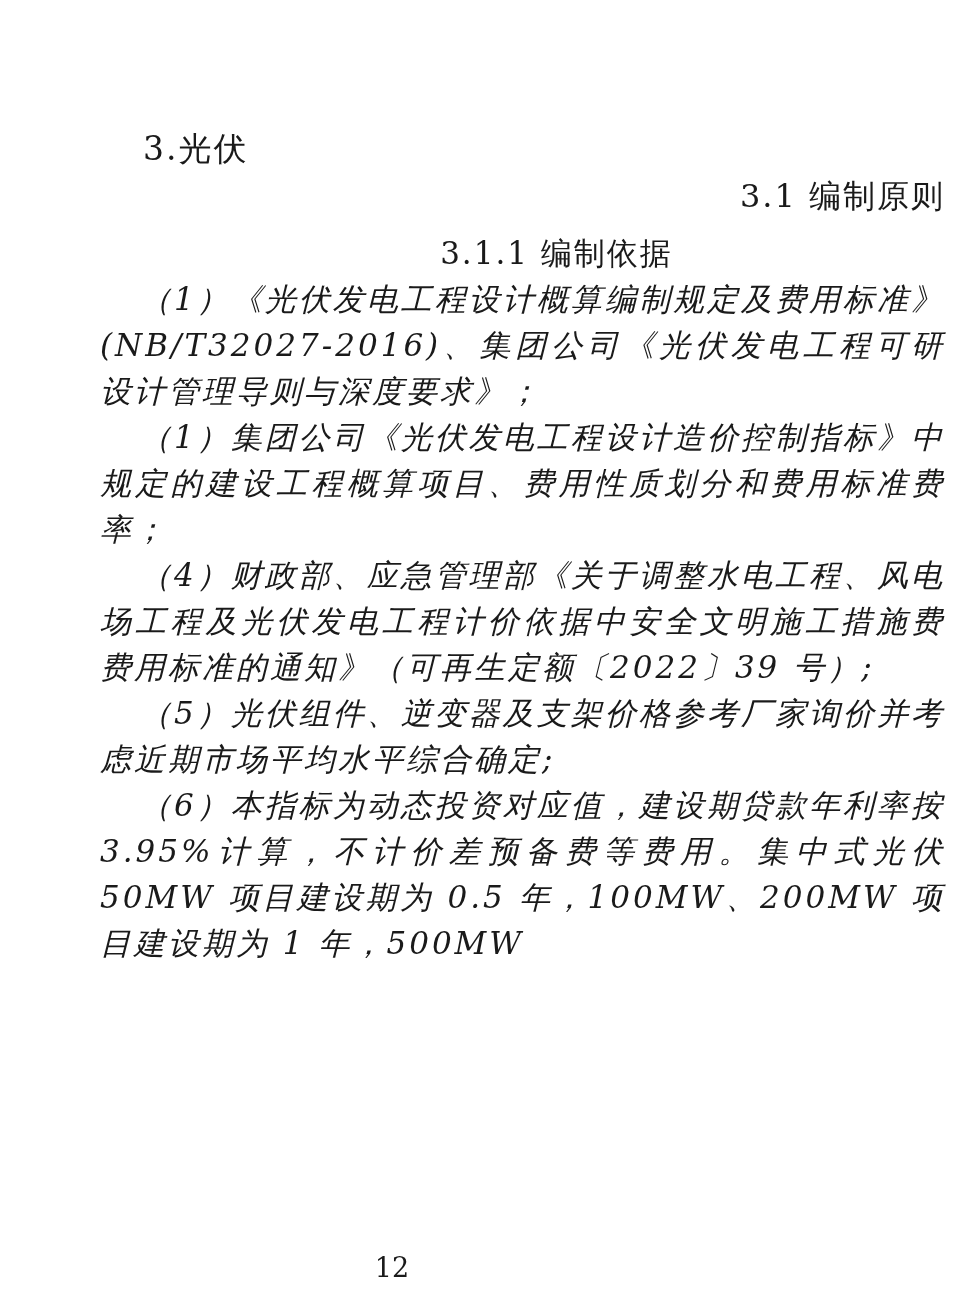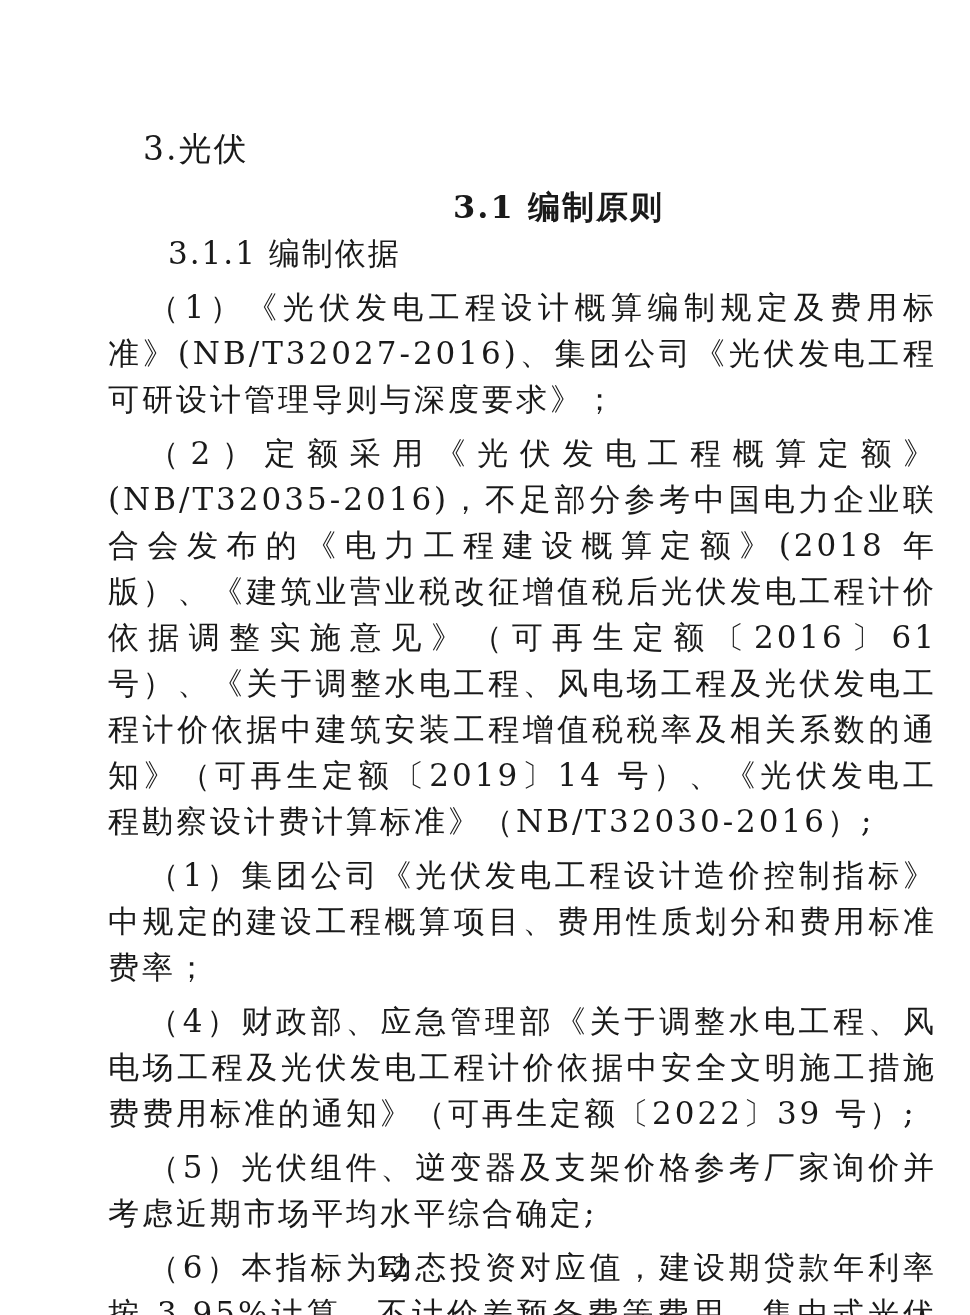--- a/index.html
+++ b/index.html
@@ -28,58 +28,58 @@
   .h-section {
     font-size: 33px;
     font-weight: normal;
     margin: 4px 0 0 43px;
     line-height: 46px;
     text-align: left;
     letter-spacing: 2px;
   }
   .h-sub {
     font-size: 32px;
-    font-weight: bold;
-    margin: 12px 0 0 72px;
+    font-weight: normal;
+    margin: 1px 0 0 72px;
     line-height: 46px;
-    text-align: center;
+    text-align: right;
     letter-spacing: 2px;
   }
   .h-subsub {
     font-size: 31px;
     font-weight: normal;
-    margin: 0 0 0 68px;
+    margin: 11px 0 0 68px;
     line-height: 46px;
-    text-align: left;
+    text-align: center;
     letter-spacing: 2px;
   }
   .para {
-    margin: 8px;
+    margin: 0;
     text-indent: 40px;
     text-align: justify;
+    font-style: italic;
   }
   .page-footer {
     position: absolute;
     left: 0;
     top: 1252px;
     width: 784px;
     text-align: center;
     font-size: 27px;
     line-height: 32px;
     color: #1a1a1a;
   }
 </style>
 </head>
 <body>
 
 <div class="text-block">
   <h1 class="h-section">3.光伏</h1>
   <h2 class="h-sub">3.1 编制原则</h2>
   <h3 class="h-subsub">3.1.1 编制依据</h3>
   <p class="para">（1）《光伏发电工程设计概算编制规定及费用标准》(NB/T32027-2016)、集团公司《光伏发电工程可研设计管理导则与深度要求》；</p>
-  <p class="para">（2）定额采用《光伏发电工程概算定额》(NB/T32035-2016)，不足部分参考中国电力企业联合会发布的《电力工程建设概算定额》(2018 年版）、《建筑业营业税改征增值税后光伏发电工程计价依据调整实施意见》（可再生定额〔2016〕61 号）、《关于调整水电工程、风电场工程及光伏发电工程计价依据中建筑安装工程增值税税率及相关系数的通知》（可再生定额〔2019〕14 号）、《光伏发电工程勘察设计费计算标准》（NB/T32030-2016）;</p>
   <p class="para">（1）集团公司《光伏发电工程设计造价控制指标》中规定的建设工程概算项目、费用性质划分和费用标准费率；</p>
   <p class="para">（4）财政部、应急管理部《关于调整水电工程、风电场工程及光伏发电工程计价依据中安全文明施工措施费费用标准的通知》（可再生定额〔2022〕39 号）;</p>
   <p class="para">（5）光伏组件、逆变器及支架价格参考厂家询价并考虑近期市场平均水平综合确定;</p>
   <p class="para">（6）本指标为动态投资对应值，建设期贷款年利率按 3.95%计算，不计价差预备费等费用。集中式光伏 50MW 项目建设期为 0.5 年，100MW、200MW 项目建设期为 1 年，500MW</p>
 </div>
 
 <div class="page-footer">12</div>
 
 </body></html>

